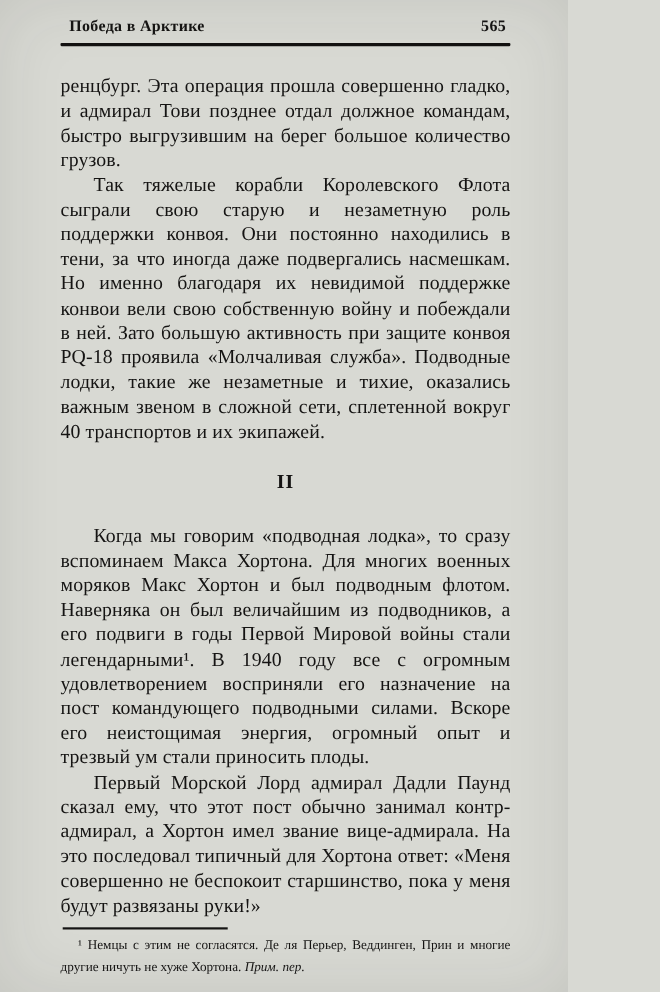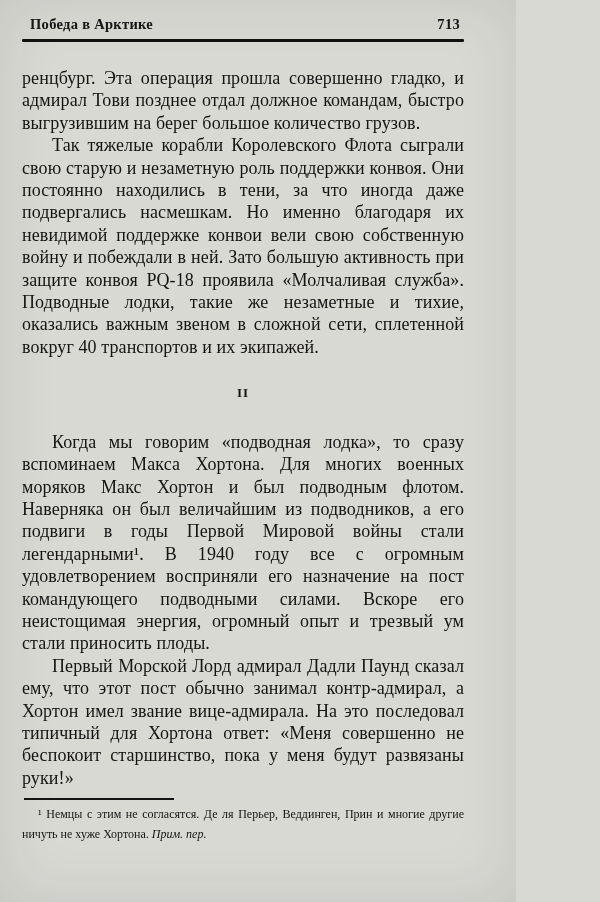--- a/index.html
+++ b/index.html
@@ -9,21 +9,21 @@
   }
   .page {
     position: relative;
     width: 516px;
     height: 902px;
     box-sizing: border-box;
     background: #d8d9d3;
     box-shadow: inset 0 0 60px rgba(40,40,35,0.10);
     color: #151413;
     font-family: "Liberation Serif", serif;
-    padding: 16px 52px 0 22px;
+    padding: 16px 52px 0 55px;
     overflow: hidden;
   }
   .running-header {
     display: flex;
     justify-content: space-between;
     align-items: baseline;
     font-weight: bold;
     font-size: 14.5px;
     padding: 0 4px 0 8px;
     letter-spacing: 0.3px;
@@ -43,21 +43,21 @@
   }
   .para {
     margin: 0;
     text-indent: 30px;
   }
   .para.no-indent {
     text-indent: 0;
   }
   .section-heading {
     text-align: center;
-    font-size: 13px;
+    font-size: 18px;
     font-weight: bold;
     margin: 24px 0 26px 0;
     letter-spacing: 1px;
   }
   b.inline-bold {
     font-weight: normal;
   }
   .footnote-area {
     margin-top: 5px;
   }
@@ -78,21 +78,21 @@
     font-style: italic;
   }
 </style>
 </head>
 <body>
 
 <div class="page">
 
   <div class="running-header">
     <span class="header-title">Победа в Арктике</span>
-    <span class="header-page-number">713</span>
+    <span class="header-page-number">565</span>
   </div>
 
   <div class="header-rule"></div>
 
   <div class="body-text">
 
     <p class="para no-indent">ренцбург. Эта операция прошла совершенно гладко, и адмирал Тови позднее отдал должное командам, быстро выгрузившим на берег большое количество грузов.</p>
 
     <p class="para">Так тяжелые корабли Королевского Флота сыграли свою старую и незаметную роль поддержки конвоя. Они постоянно находились в тени, за что иногда даже подвергались насмешкам. Но именно благодаря их невидимой поддержке конвои вели свою собственную войну и побеждали в ней. Зато большую активность при защите конвоя PQ-18 проявила «Молчаливая служба». Подводные лодки, такие же незаметные и тихие, оказались важным звеном в сложной сети, сплетенной вокруг 40 транспортов и их экипажей.</p>
 

